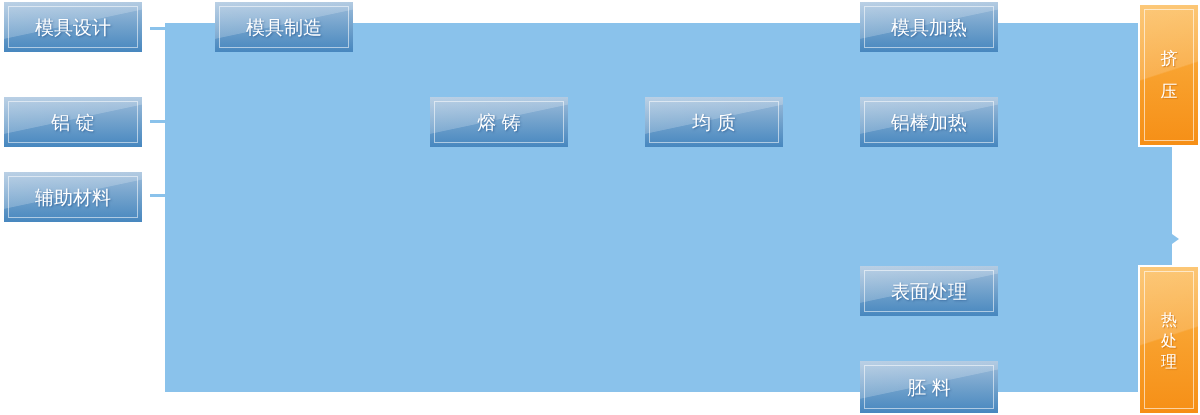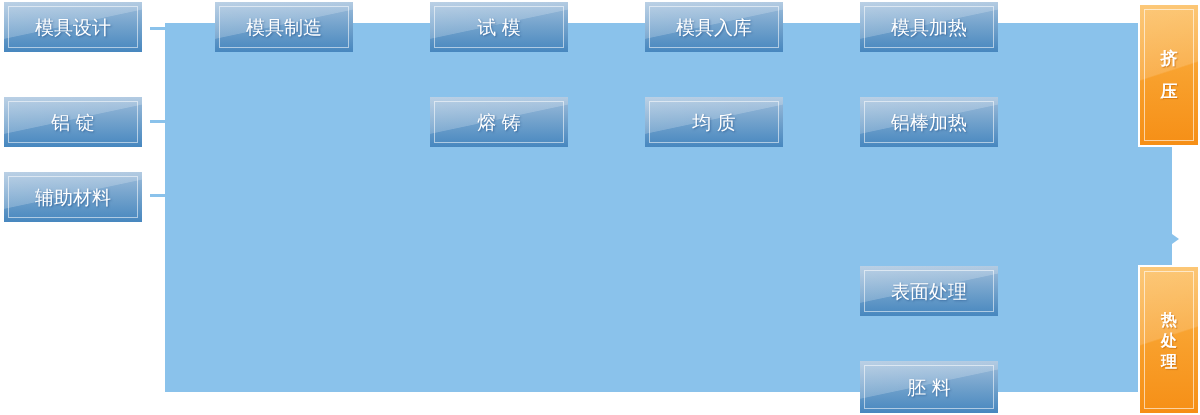--- a/index.html
+++ b/index.html
@@ -55,21 +55,21 @@
       linear-gradient(180deg, var(--accent-top) 0%, var(--accent-mid) 55%, var(--accent-bottom) 100%);
     display:flex;align-items:center;justify-content:center;
   }
   .accent::after{
     content:"";position:absolute;inset:4px;
     border:1px solid rgba(255,255,255,.6);pointer-events:none;
   }
   .accent-label{
     color:var(--txt);width:1em;word-break:break-all;text-align:center;
     text-shadow:1px 1px 1px rgba(195,105,10,.65);
-    position:relative;z-index:1;font-weight:bold;
+    position:relative;z-index:1;
   }
   .accent-label.two{font-size:17px;line-height:33px;}
   .accent-label.three{font-size:16px;line-height:21px;}
 </style>
 </head>
 <body>
 
 <div class="stage">
 
   <div class="panel"></div>
@@ -87,30 +87,24 @@
     <span class="node-label">辅助材料</span>
   </div>
   <div class="node" style="left:4px;top:97px">
     <span class="node-label">铝 锭</span>
   </div>
 
   <div class="node" style="left:215px;top:2px">
     <span class="node-label">模具制造</span>
   </div>
 
-  <div class="node" style="left:430px;top:2px">
-    <span class="node-label">试 模</span>
-  </div>
   <div class="node" style="left:430px;top:97px">
     <span class="node-label">熔 铸</span>
   </div>
 
-  <div class="node" style="left:645px;top:2px">
-    <span class="node-label">模具入库</span>
-  </div>
   <div class="node" style="left:645px;top:97px">
     <span class="node-label">均 质</span>
   </div>
 
   <div class="node" style="left:860px;top:2px">
     <span class="node-label">模具加热</span>
   </div>
   <div class="node" style="left:860px;top:97px">
     <span class="node-label">铝棒加热</span>
   </div>

